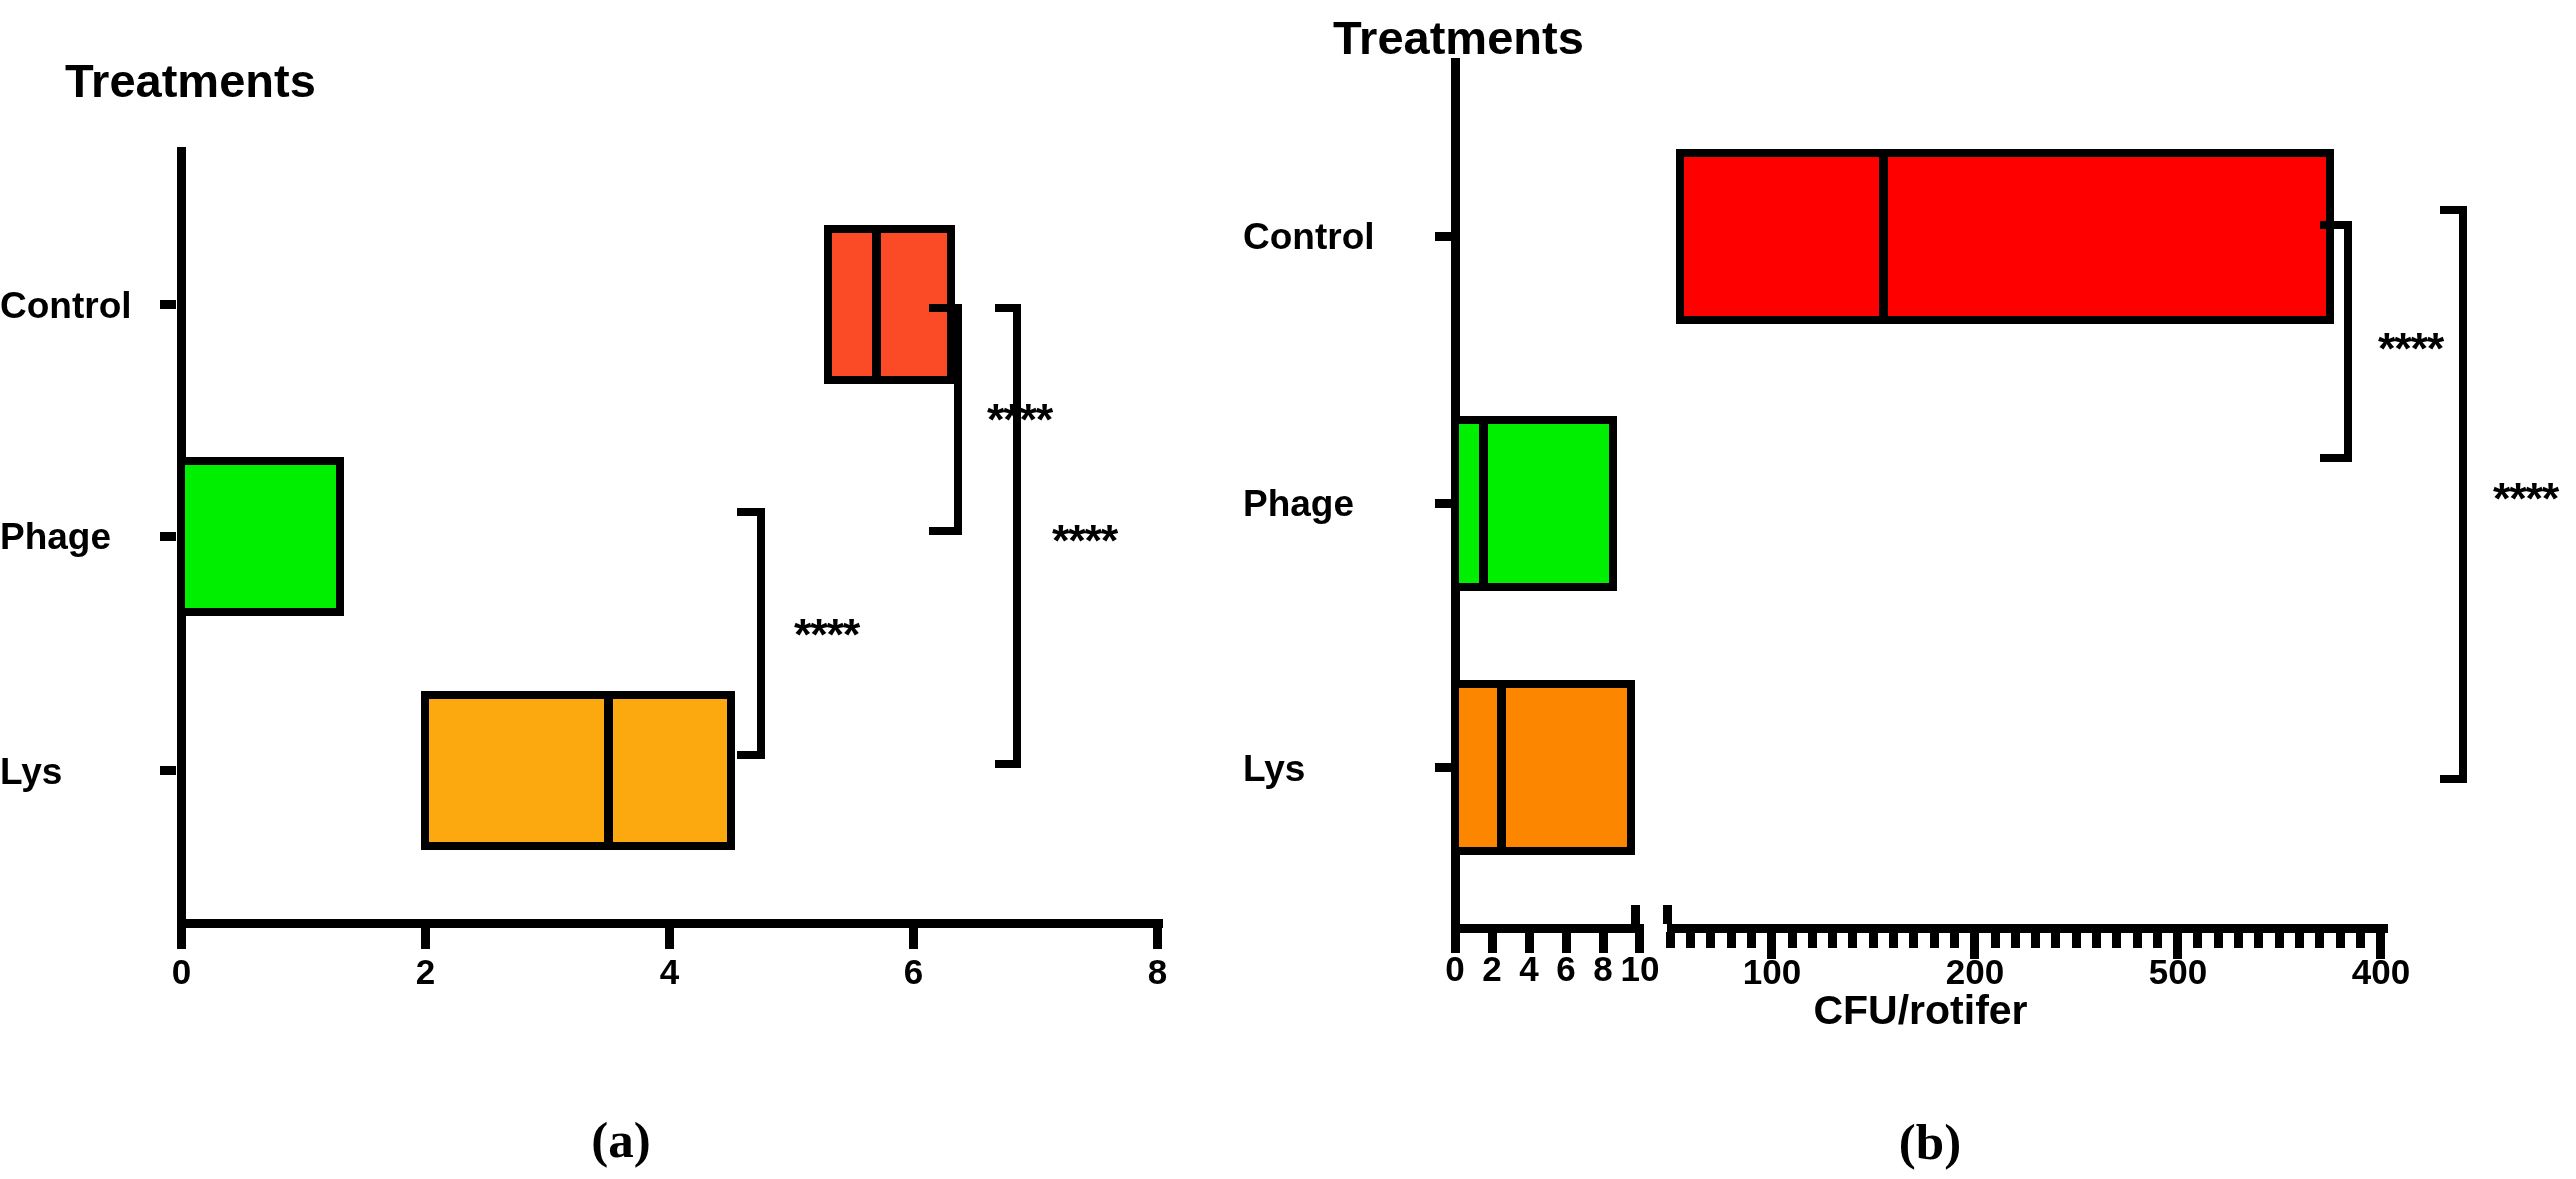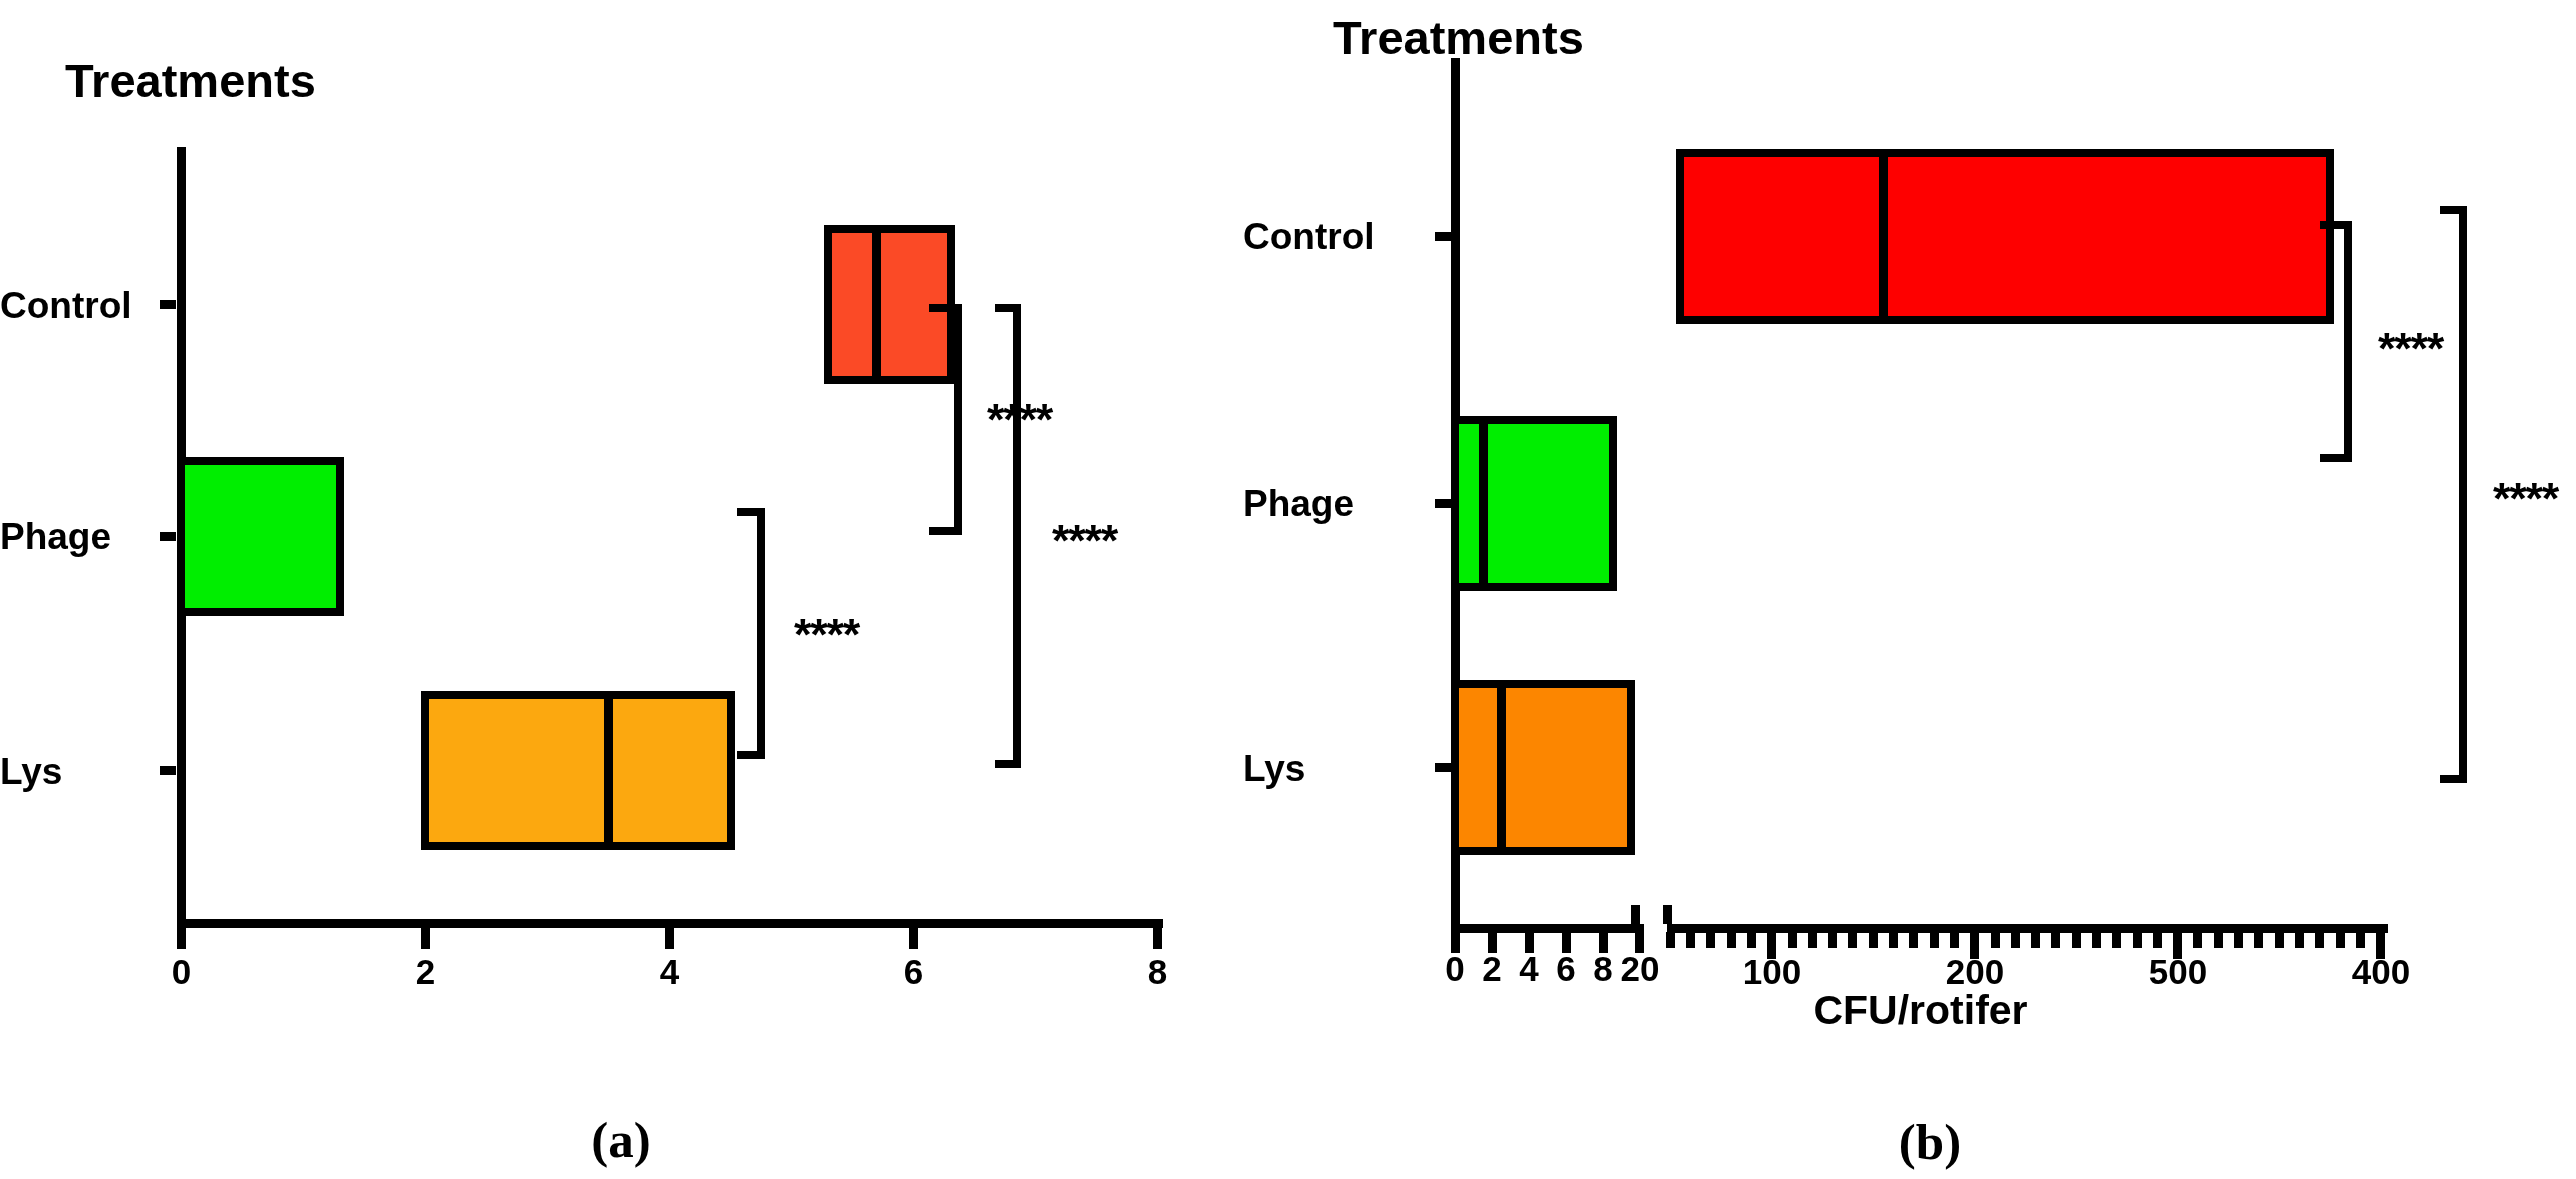--- a/index.html
+++ b/index.html
@@ -81,21 +81,21 @@
       <div class="abs ticklab" style="left: 1427px; top: 951px; width: 56px;">0</div>
       <div class="abs ink" style="left: 1488px; top: 932px; width: 8.7px; height: 21px;"></div>
       <div class="abs ticklab" style="left: 1464px; top: 951px; width: 56px;">2</div>
       <div class="abs ink" style="left: 1525px; top: 932px; width: 8.7px; height: 21px;"></div>
       <div class="abs ticklab" style="left: 1501px; top: 951px; width: 56px;">4</div>
       <div class="abs ink" style="left: 1562px; top: 932px; width: 8.7px; height: 21px;"></div>
       <div class="abs ticklab" style="left: 1538px; top: 951px; width: 56px;">6</div>
       <div class="abs ink" style="left: 1599px; top: 932px; width: 8.7px; height: 21px;"></div>
       <div class="abs ticklab" style="left: 1575px; top: 951px; width: 56px;">8</div>
       <div class="abs ink" style="left: 1635px; top: 932px; width: 8.7px; height: 21px;"></div>
-      <div class="abs ticklab" style="left: 1612px; top: 951px; width: 56px;">20</div>
+      <div class="abs ticklab" style="left: 1612px; top: 951px; width: 56px;">10</div>
       <div class="abs ink" style="left: 1666px; top: 932px; width: 8.7px; height: 16px;"></div>
       <div class="abs ink" style="left: 1686px; top: 932px; width: 8.7px; height: 16px;"></div>
       <div class="abs ink" style="left: 1706px; top: 932px; width: 8.7px; height: 16px;"></div>
       <div class="abs ink" style="left: 1727px; top: 932px; width: 8.7px; height: 16px;"></div>
       <div class="abs ink" style="left: 1747px; top: 932px; width: 8.7px; height: 16px;"></div>
       <div class="abs ink" style="left: 1767px; top: 932px; width: 8.7px; height: 27px;"></div>
       <div class="abs ink" style="left: 1788px; top: 932px; width: 8.7px; height: 16px;"></div>
       <div class="abs ink" style="left: 1808px; top: 932px; width: 8.7px; height: 16px;"></div>
       <div class="abs ink" style="left: 1828px; top: 932px; width: 8.7px; height: 16px;"></div>
       <div class="abs ink" style="left: 1848px; top: 932px; width: 8.7px; height: 16px;"></div>

